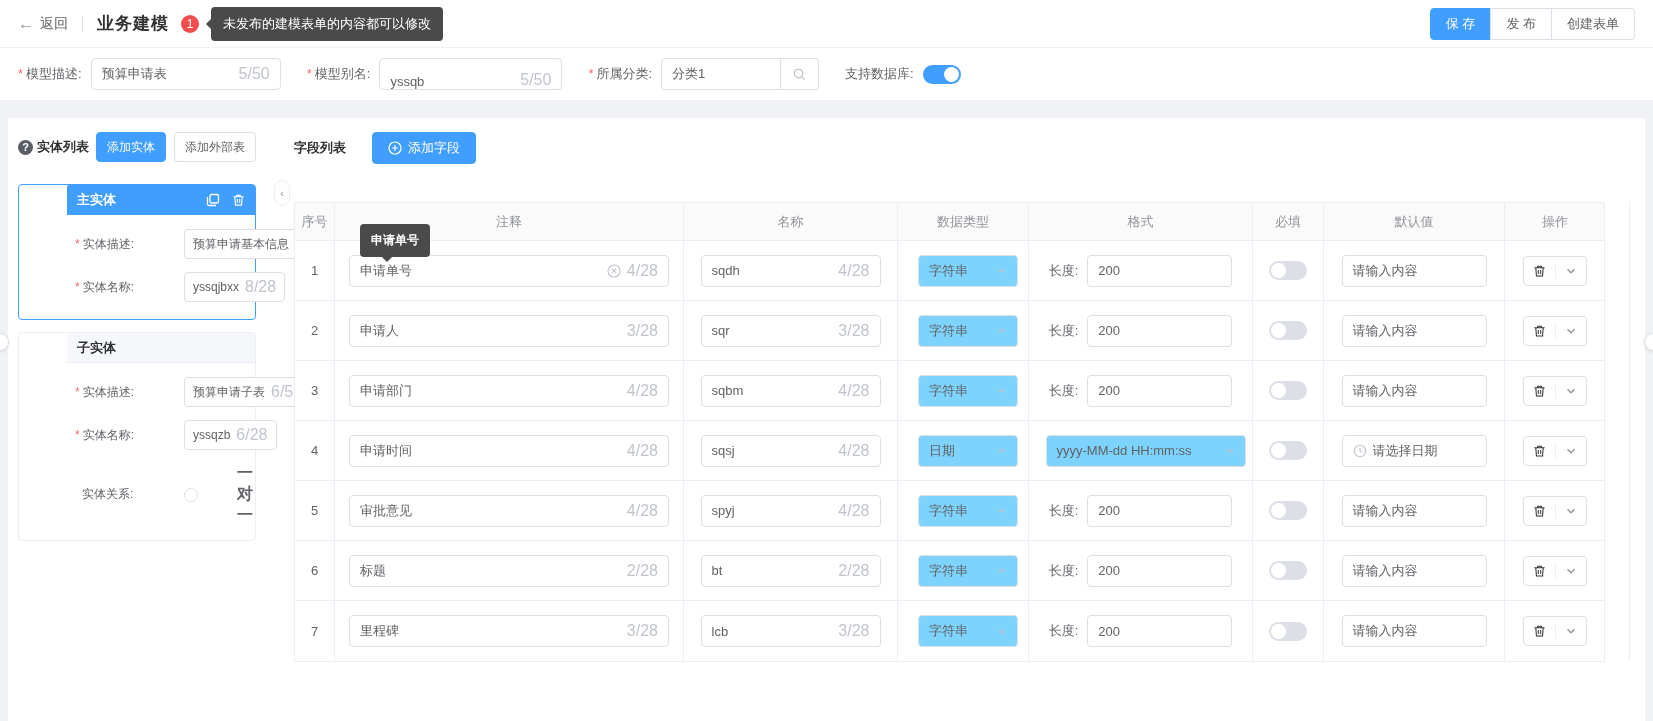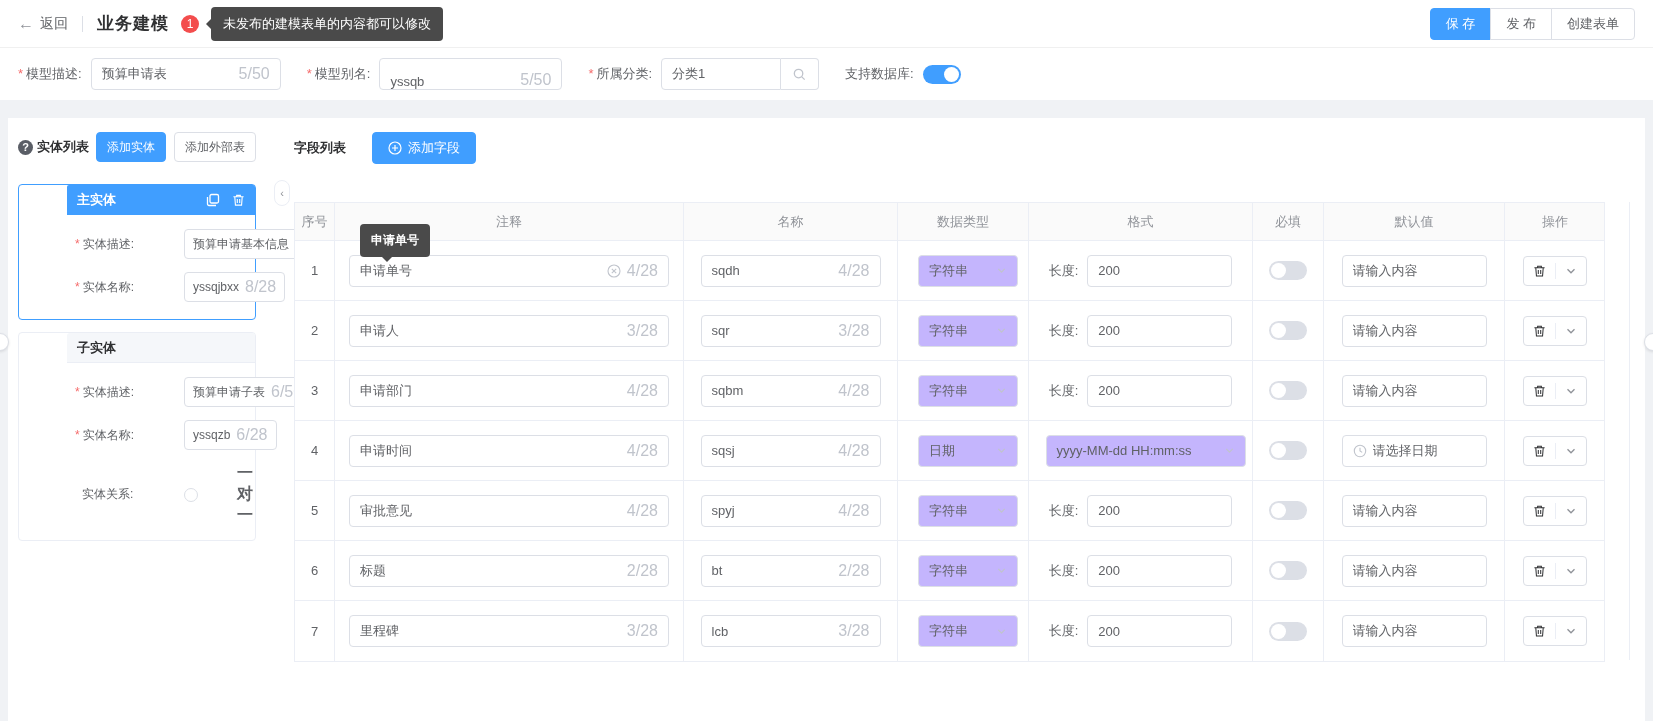--- a/index.html
+++ b/index.html
@@ -85,21 +85,21 @@
   .th:last-child { border-right:none; }
   .trow { display:flex; height:60px; border-bottom:1px solid #ebeef5; background:#fff; }
   .trow:last-child { border-bottom:none; }
   .td { display:flex; align-items:center; justify-content:center; border-right:1px solid #ebeef5; }
   .td:last-child { border-right:none; }
   .c-no { width:40px; flex:none; } .c-comment { width:349px; flex:none; } .c-name { width:214px; flex:none; }
   .c-type { width:131px; flex:none; } .c-format { width:224px; flex:none; } .c-req { width:71px; flex:none; }
   .c-default { width:181px; flex:none; } .c-action { width:100px; flex:none; }
   .row-no { color:#606266; }
   .in-comment { width:320px; } .in-name { width:180px; } .in-len { width:145px; } .in-default { width:145px; gap:6px; }
-  .select { display:flex; align-items:center; justify-content:space-between; height:32px; border:1px solid #dcdfe6; border-radius:4px; padding:0 10px; background:#c4b5fd; cursor:pointer;margin-left:10px; }
+  .select { display:flex; align-items:center; justify-content:space-between; height:32px; border:1px solid #dcdfe6; border-radius:4px; padding:0 10px; background:#7dd3fc; cursor:pointer;margin-left:10px; }
   .sel-type { width:100px; } .sel-fmt { width:200px; }
   .len-wrap { display:flex; align-items:center; gap:9px; }
   .len-label { color:#606266; white-space:nowrap; }
   .placeholder { color:#c0c4cc; }
   .clear-icon { margin-left:4px; flex:none; display:flex; }
   .ag { display:flex; align-items:center; border:1px solid #dcdfe6; border-radius:4px; height:30px; width:64px; background:#fff; }
   .ag .seg { flex:1; display:flex; align-items:center; justify-content:center; height:100%; cursor:pointer; }
   .ag .sep { width:1px; height:16px; background:#ebeef5; flex:none; }
 
   .scroll-track { position:absolute; right:15px; top:84px; height:458px; width:1px; background:#ebeef5; }

